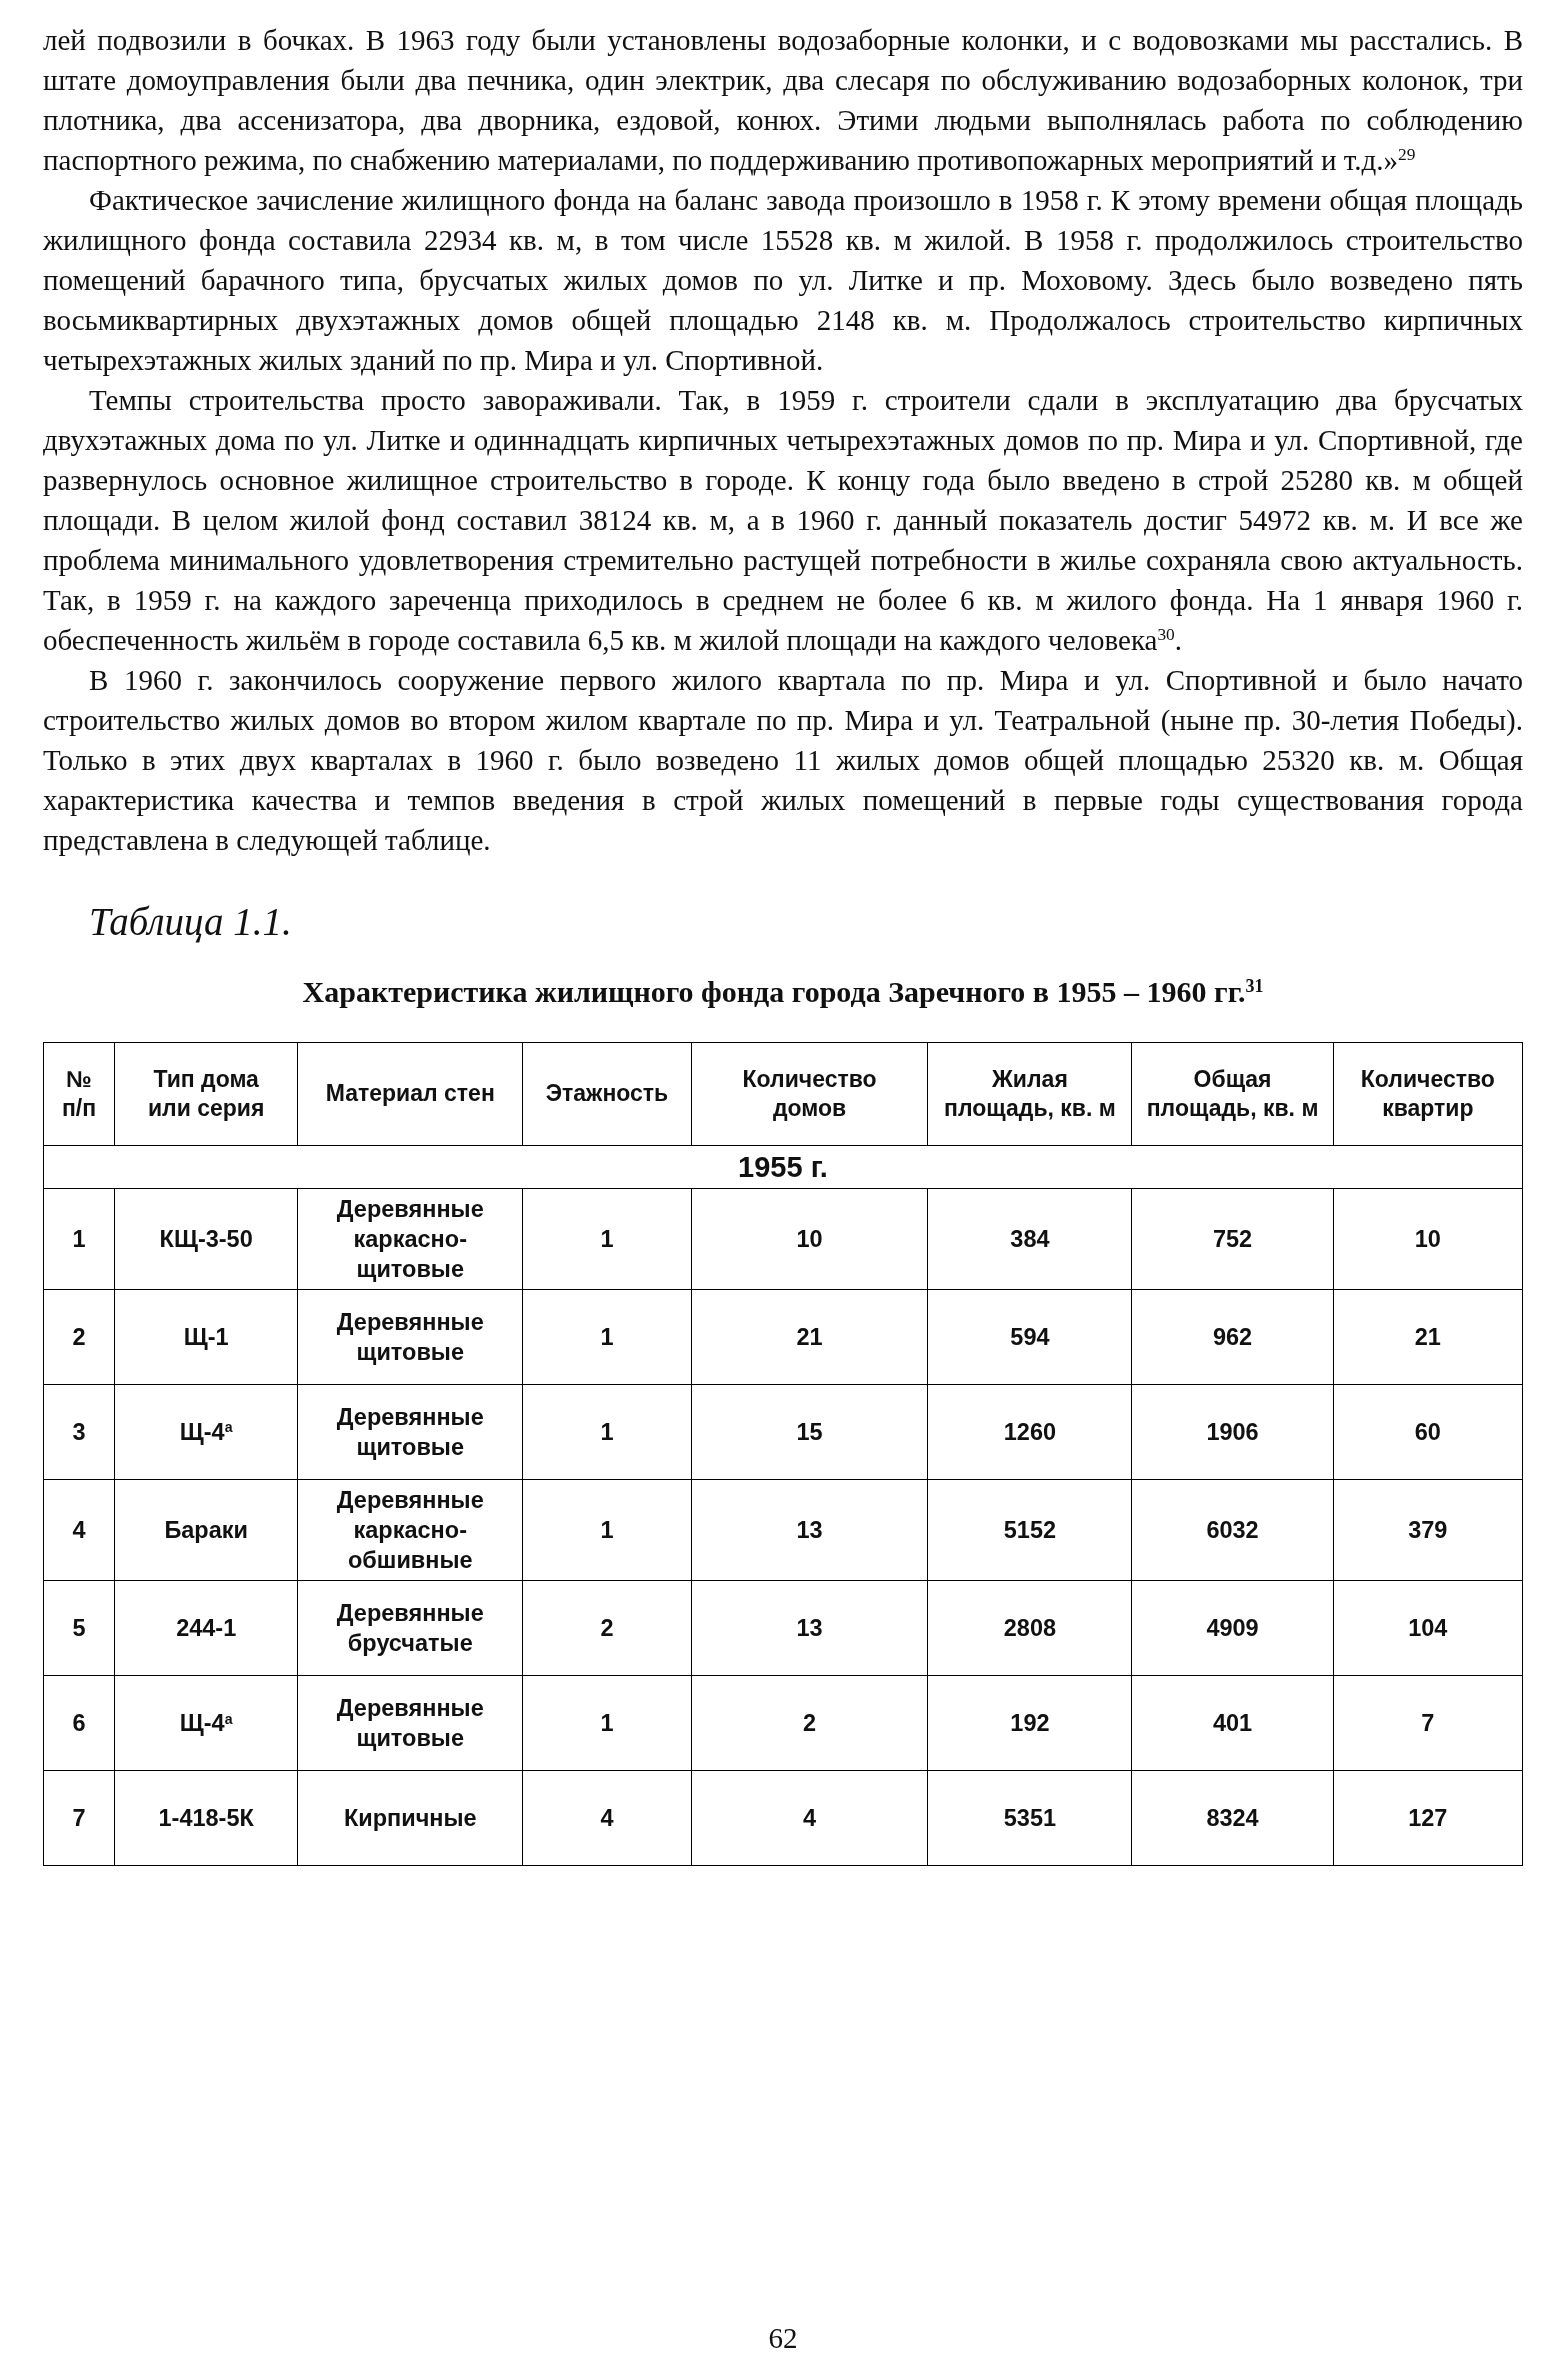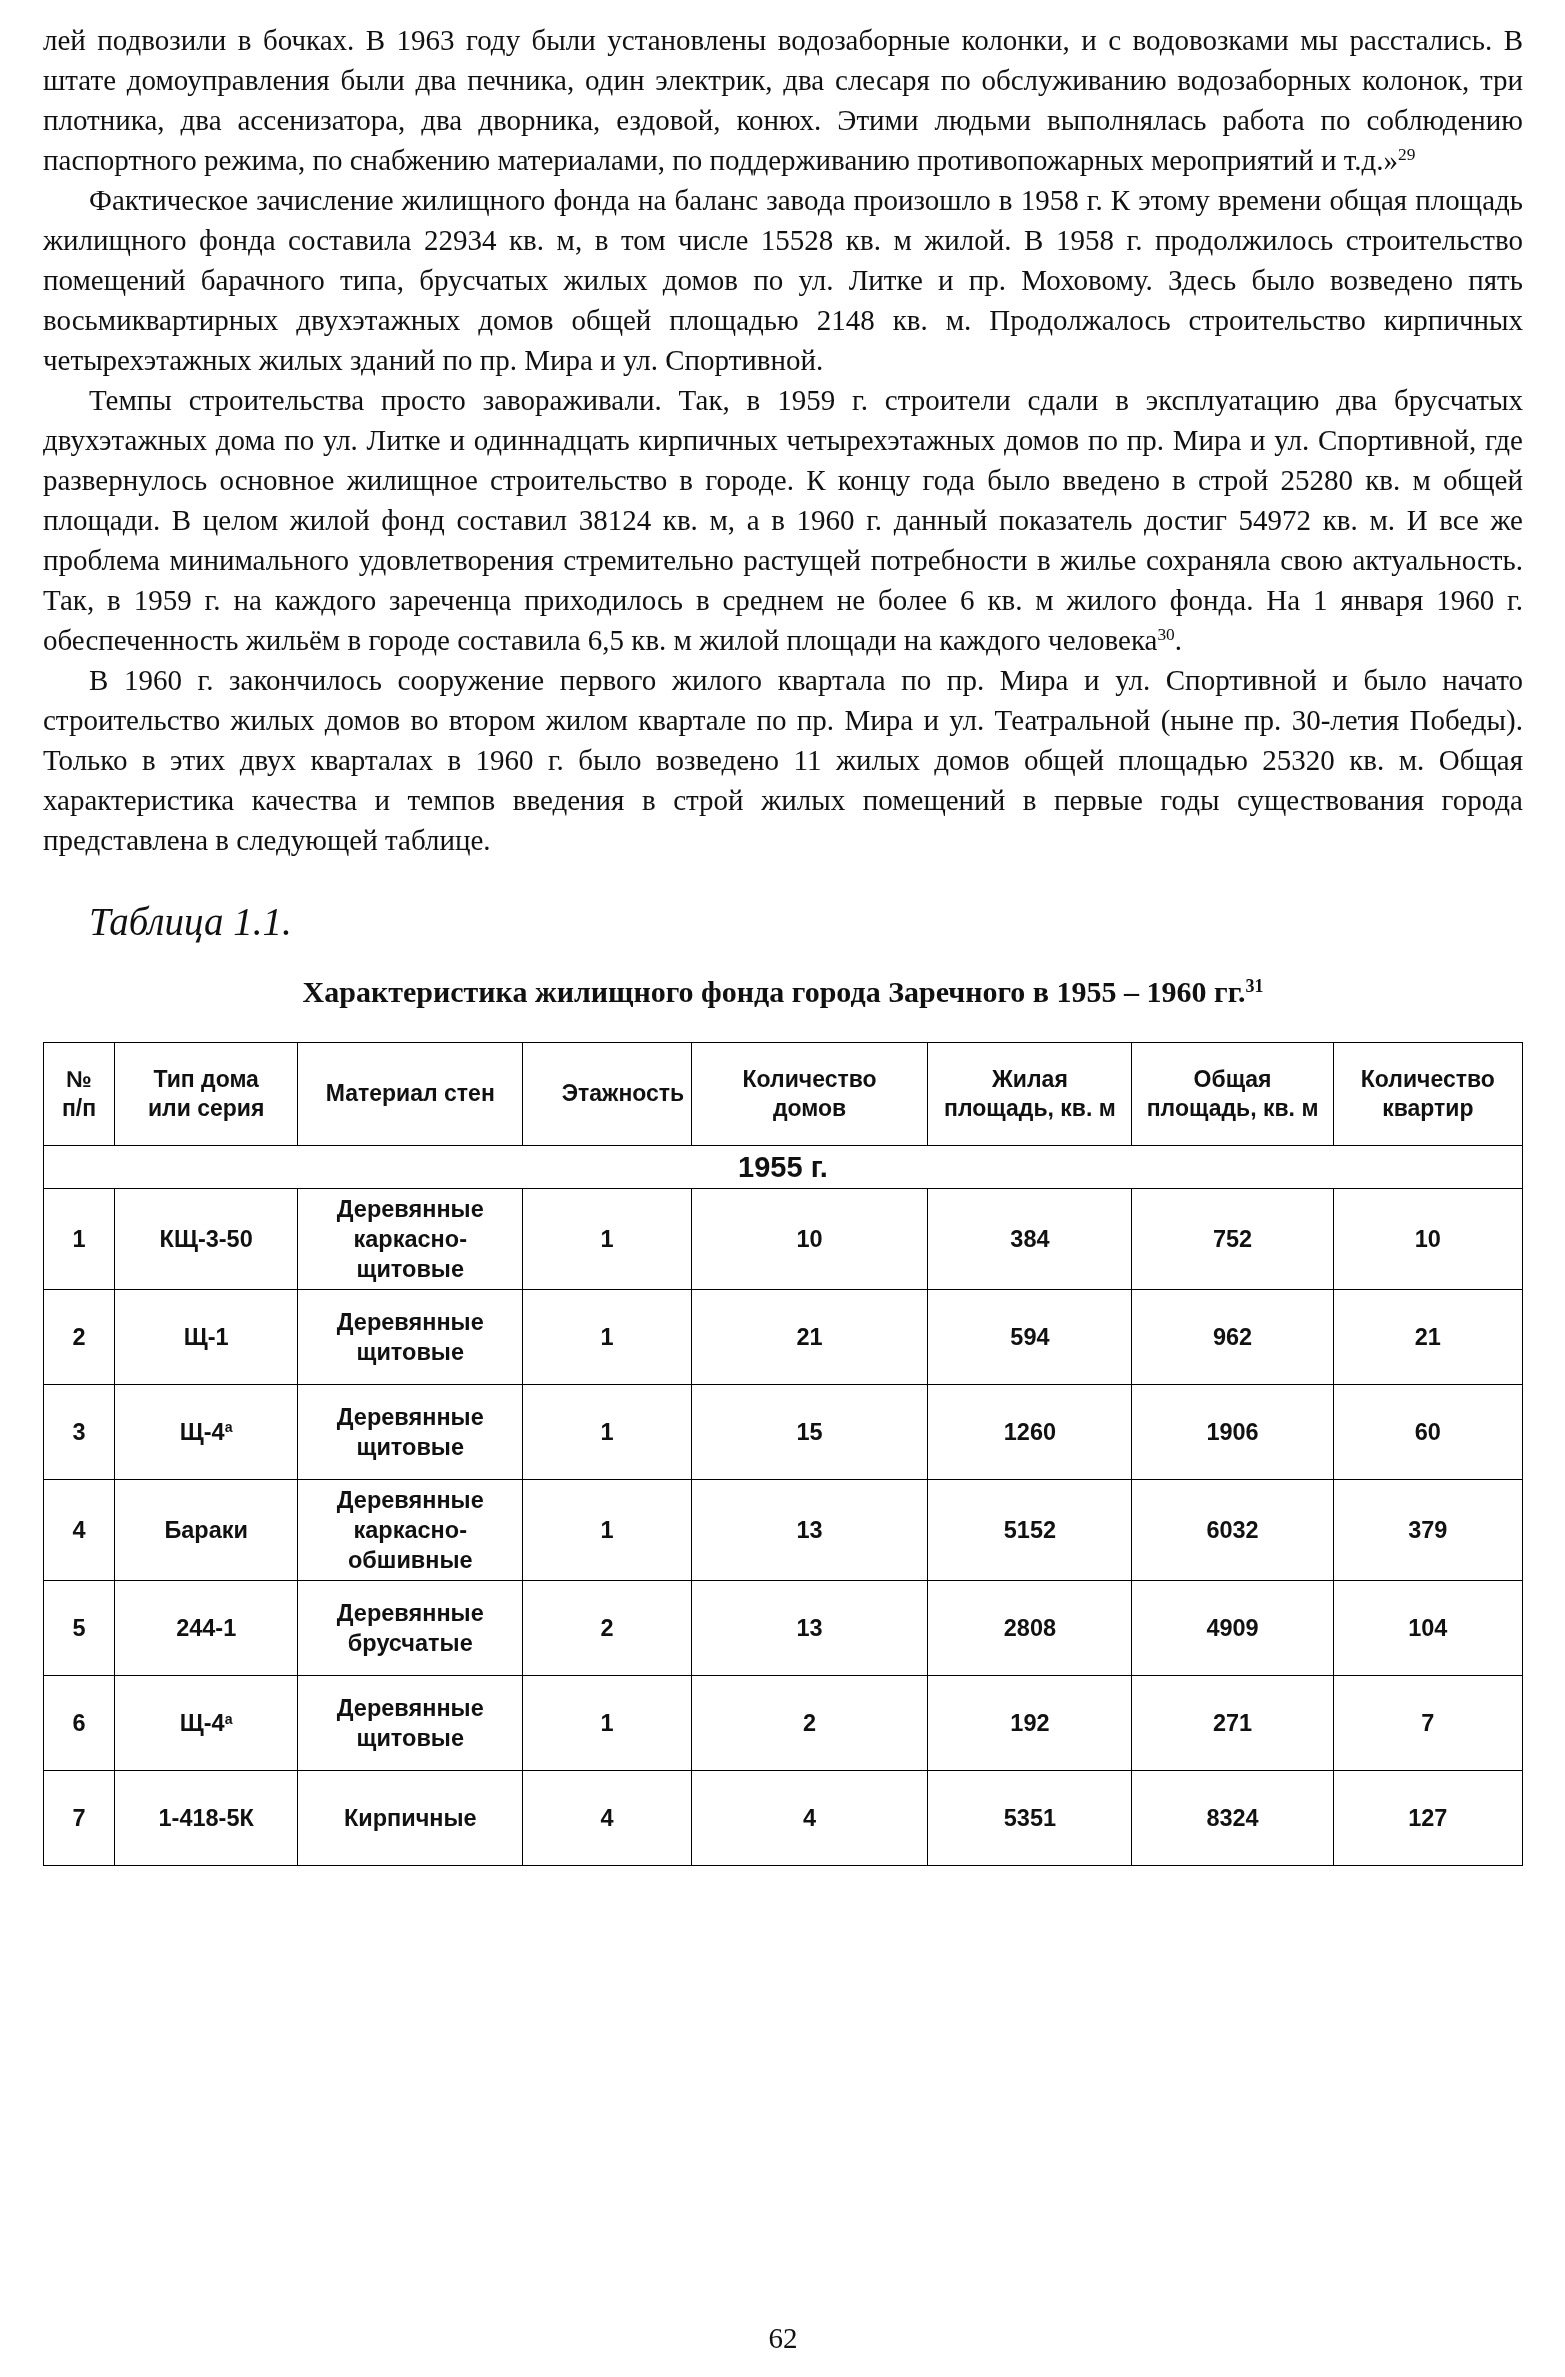--- a/index.html
+++ b/index.html
@@ -73,21 +73,21 @@
   }
   table.housing tr.data-row td { height: 95px; }
   table.housing tr.section-row td {
     height: 43px;
     font-size: 29px;
   }
   
   table.housing thead th:nth-child(1) { width: 4.8%; }
   table.housing thead th:nth-child(2) { width: 12.4%; }
   table.housing thead th:nth-child(3) { width: 15.2%; }
-  table.housing thead th:nth-child(4) { width: 11.4%; text-align: right; }
+  table.housing thead th:nth-child(4) { width: 11.4%; }
   table.housing thead th:nth-child(5) { width: 16.0%; }
   table.housing thead th:nth-child(6) { width: 13.8%; }
   table.housing thead th:nth-child(7) { width: 13.6%; }
   table.housing thead th:nth-child(8) { width: 12.8%; }
   
   .page-number {
     margin-top: auto;
     text-align: center;
     font-size: 29px;
     font-family: Liberation Serif, serif;
@@ -188,21 +188,21 @@
           <td>104</td>
         </tr>
         <tr class="data-row">
           <td>6</td>
           <td>Щ-4<sup>а</sup></td>
           <td>Деревянные
 щитовые</td>
           <td>1</td>
           <td>2</td>
           <td>192</td>
-          <td>271</td>
+          <td>401</td>
           <td>7</td>
         </tr>
         <tr class="data-row">
           <td>7</td>
           <td>1-418-5К</td>
           <td>Кирпичные</td>
           <td>4</td>
           <td>4</td>
           <td>5351</td>
           <td>8324</td>

